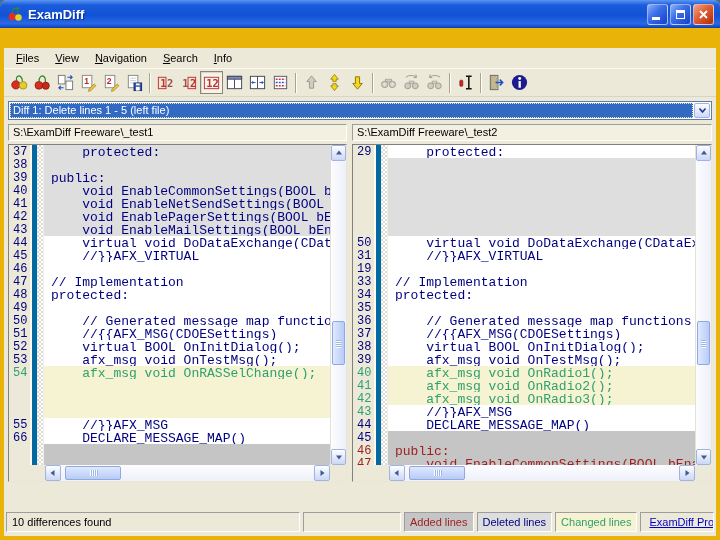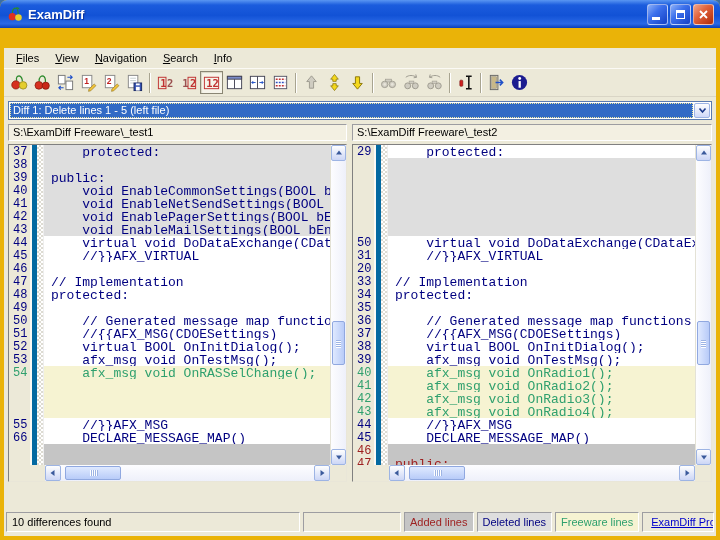--- a/index.html
+++ b/index.html
@@ -421,21 +421,21 @@
           <div class="gutter" id="gutter1">
               <div class="num normal">29</div>
               <div class="num ph-deleted"></div>
               <div class="num ph-deleted"></div>
               <div class="num ph-deleted"></div>
               <div class="num ph-deleted"></div>
               <div class="num ph-deleted"></div>
               <div class="num ph-deleted"></div>
               <div class="num normal">50</div>
               <div class="num normal">31</div>
-              <div class="num normal">20</div>
+              <div class="num normal">19</div>
               <div class="num normal">33</div>
               <div class="num normal">34</div>
               <div class="num normal">35</div>
               <div class="num normal">36</div>
               <div class="num normal">37</div>
               <div class="num normal">38</div>
               <div class="num normal">39</div>
               <div class="num changed">40</div>
               <div class="num changed">41</div>
               <div class="num changed">42</div>
@@ -464,21 +464,20 @@
               <div class="crow normal">// Implementation</div>
               <div class="crow normal">protected:</div>
               <div class="crow normal"></div>
               <div class="crow normal">    // Generated message map functions</div>
               <div class="crow normal">    //{{AFX_MSG(CDOESettings)</div>
               <div class="crow normal">    virtual BOOL OnInitDialog();</div>
               <div class="crow normal">    afx_msg void OnTestMsg();</div>
               <div class="crow changed">    afx_msg void OnRadio1();</div>
               <div class="crow changed">    afx_msg void OnRadio2();</div>
               <div class="crow changed">    afx_msg void OnRadio3();</div>
-              <div class="crow changed">    afx_msg void OnRadio4();</div>
               <div class="crow normal">    //}}AFX_MSG</div>
               <div class="crow normal">    DECLARE_MESSAGE_MAP()</div>
               <div class="crow added"></div>
               <div class="crow added">public:</div>
               <div class="crow added">    void EnableCommonSettings(BOOL bEnable);</div>
               <div class="crow added"></div>
               <div class="crow added">    void EnableNetSendSettings(BOOL bEnable);</div>
               <div class="crow added">    void EnablePagerSettings(BOOL bEnable);</div>
             </div>
           <div class="vscroll">
@@ -518,21 +517,21 @@
         </div>
       </div>
     </div>
 
     <div class="statusbar">
       <div class="sb-panel sb-msg">10 differences found</div>
       <div class="sb-panel sb-empty"></div>
       <div class="legend">
           <div class="sb-panel legend-added">Added lines</div>
           <div class="sb-panel legend-deleted">Deleted lines</div>
-          <div class="sb-panel legend-changed">Freeware lines</div>
+          <div class="sb-panel legend-changed">Changed lines</div>
         </div>
       <div class="sb-panel sb-link">
         <svg viewBox="0 0 16 16">
             <circle cx="6" cy="9.5" r="4.4" fill="#d83020"></circle>
             <circle cx="10.5" cy="10" r="3.8" fill="#e8c828"></circle>
             <path d="M7.5 5 C7.5 3 9 2 10.5 2.5" stroke="#2c8a2c" fill="none"></path>
           </svg>
         <a href="#">ExamDiff Pro</a>
       </div>
     </div>

